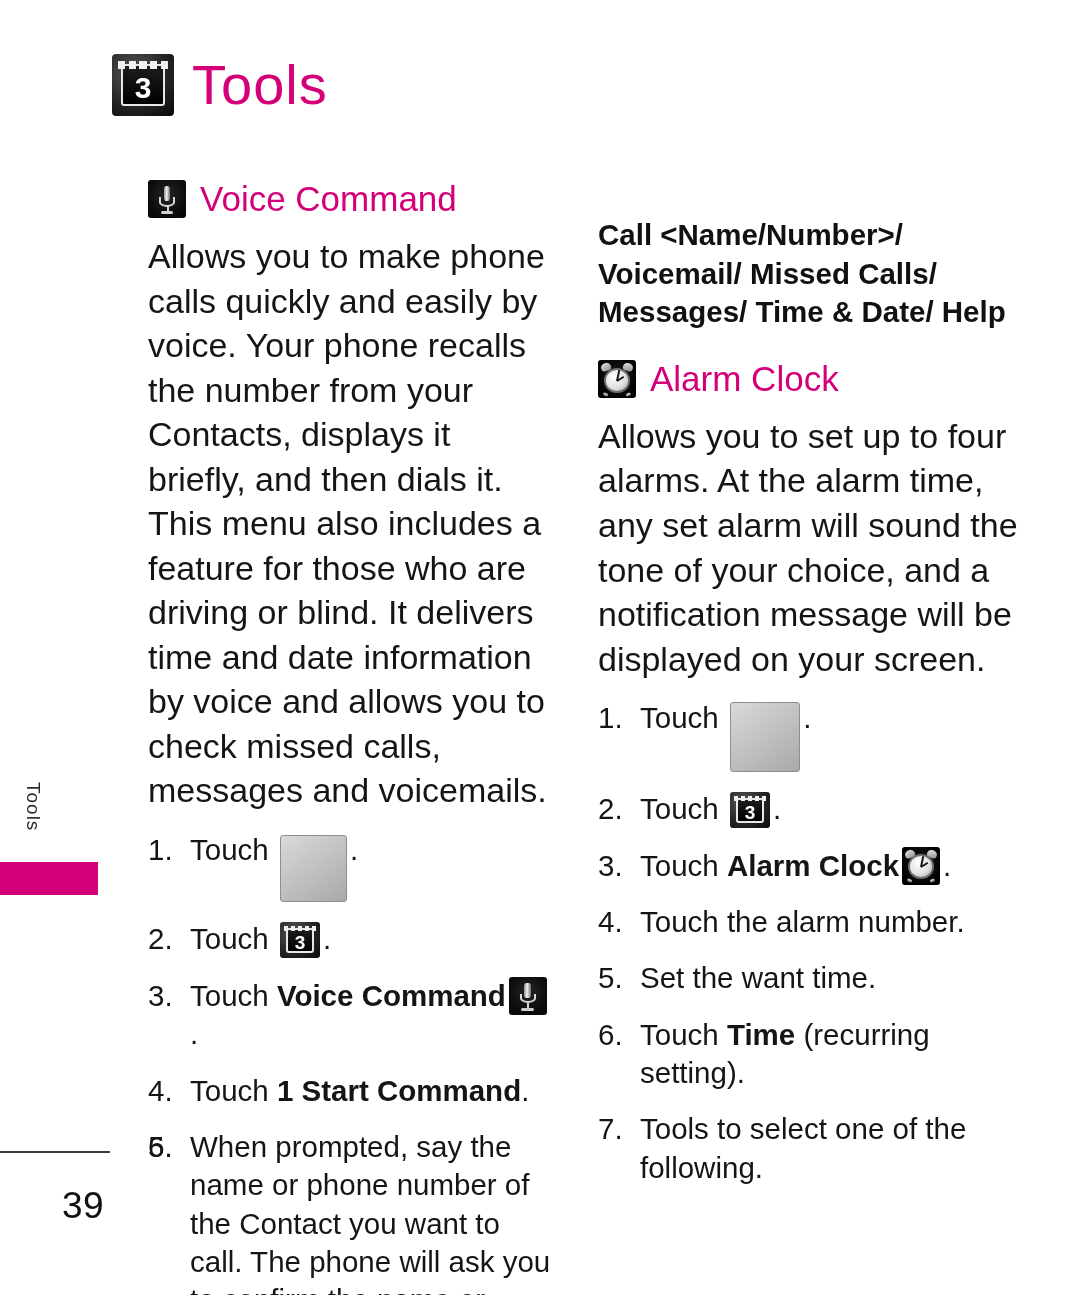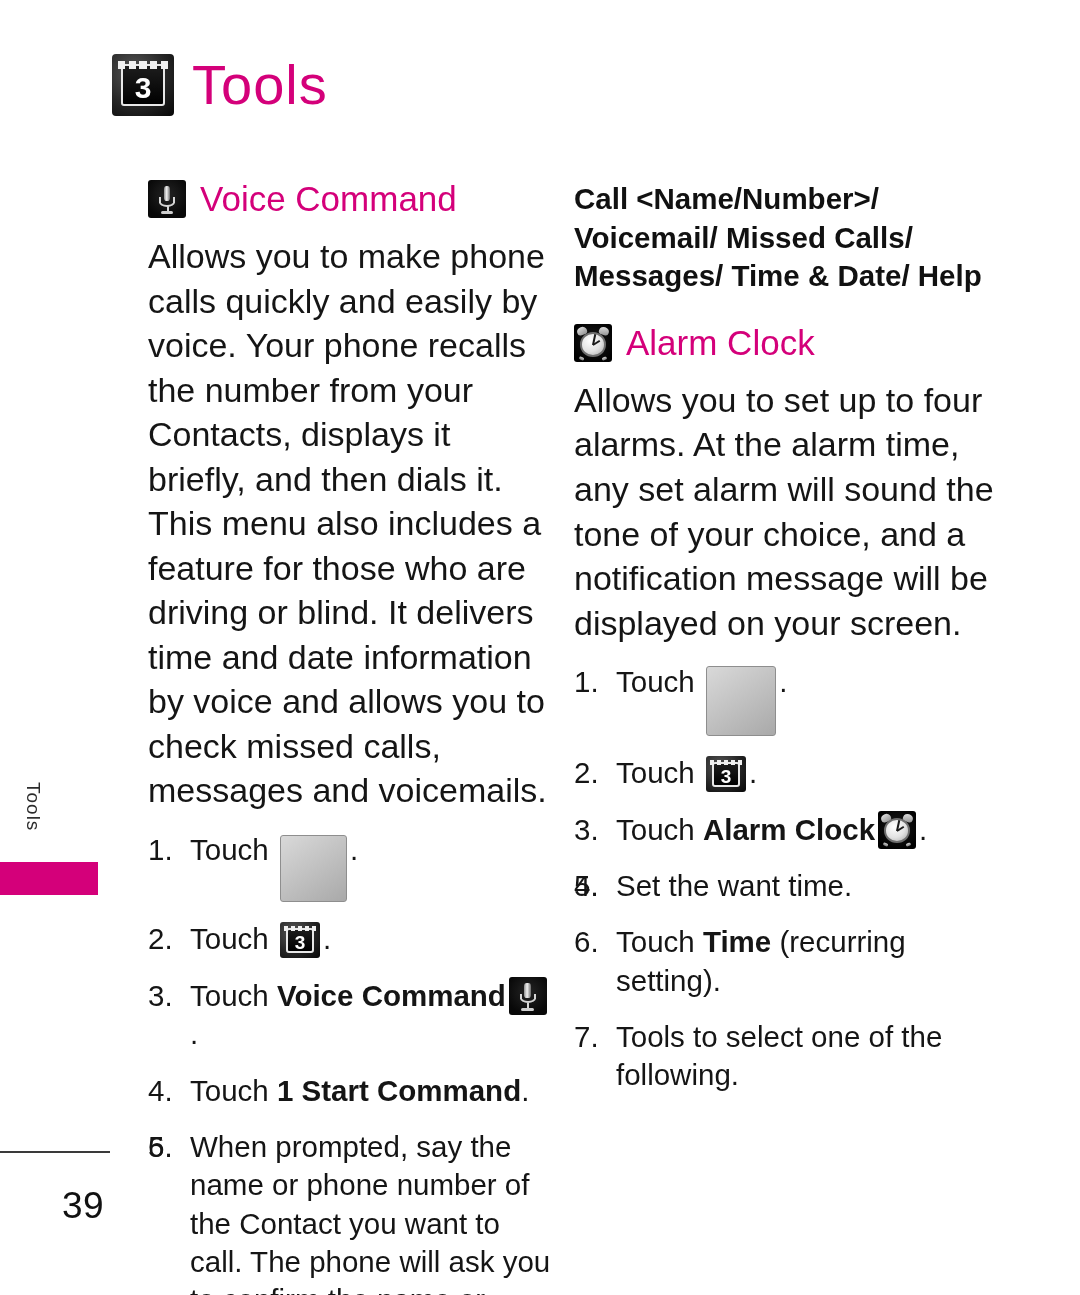--- a/index.html
+++ b/index.html
@@ -77,21 +77,21 @@
     letter-spacing: 1px;
     line-height: 1;
   }
 
   
   .col {
     position: absolute;
     top: 180px;
   }
   .col-left  { left: 148px; width: 404px; }
-  .col-right { left: 574px; width: 422px; }
+  .col-right { left: 598px; width: 422px; margin-top: 36px; }
 
   .section-head {
     display: flex;
     align-items: center;
     gap: 14px;
     margin-bottom: 16px;
   }
   .section-title {
     font-size: 35px;
     color: #d4007a;
@@ -448,21 +448,21 @@
       <li>
         <span class="num">3.</span><span>Touch </span><span class="b">Alarm Clock</span><span class="icon icon-alarm sz-inline-sq inline-ico">
             <span class="bell l"></span><span class="bell r"></span>
             <span class="foot l"></span><span class="foot r"></span>
             <span class="face"></span>
             <span class="hand-h"></span><span class="hand-m"></span>
         </span><span>.</span>
       </li>
 
       <li>
-        <span class="num">4.</span>
+        <span class="num">4.</span><span>Touch the alarm number.</span>
       </li>
 
       <li>
         <span class="num">5.</span><span>Set the want time.</span>
       </li>
 
       <li>
         <span class="num">6.</span><span>Touch </span><span class="b">Time</span><span> (recurring setting).</span>
       </li>
 

